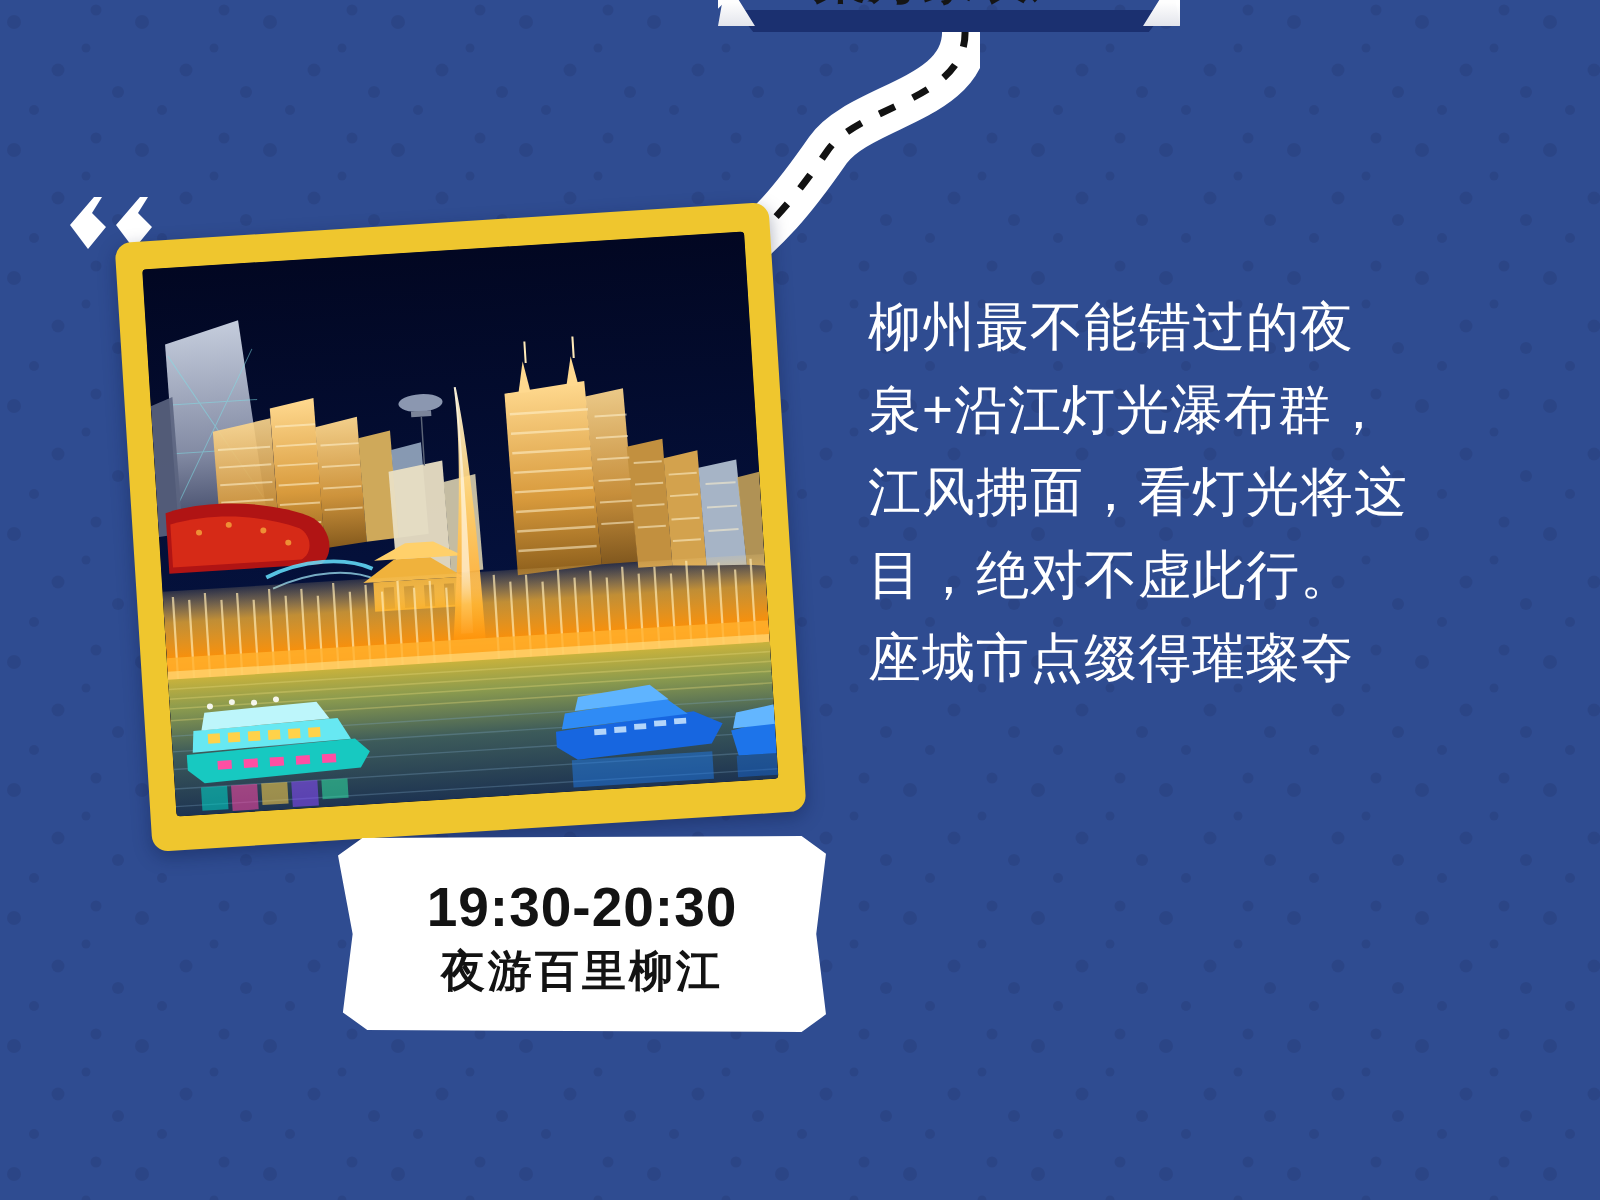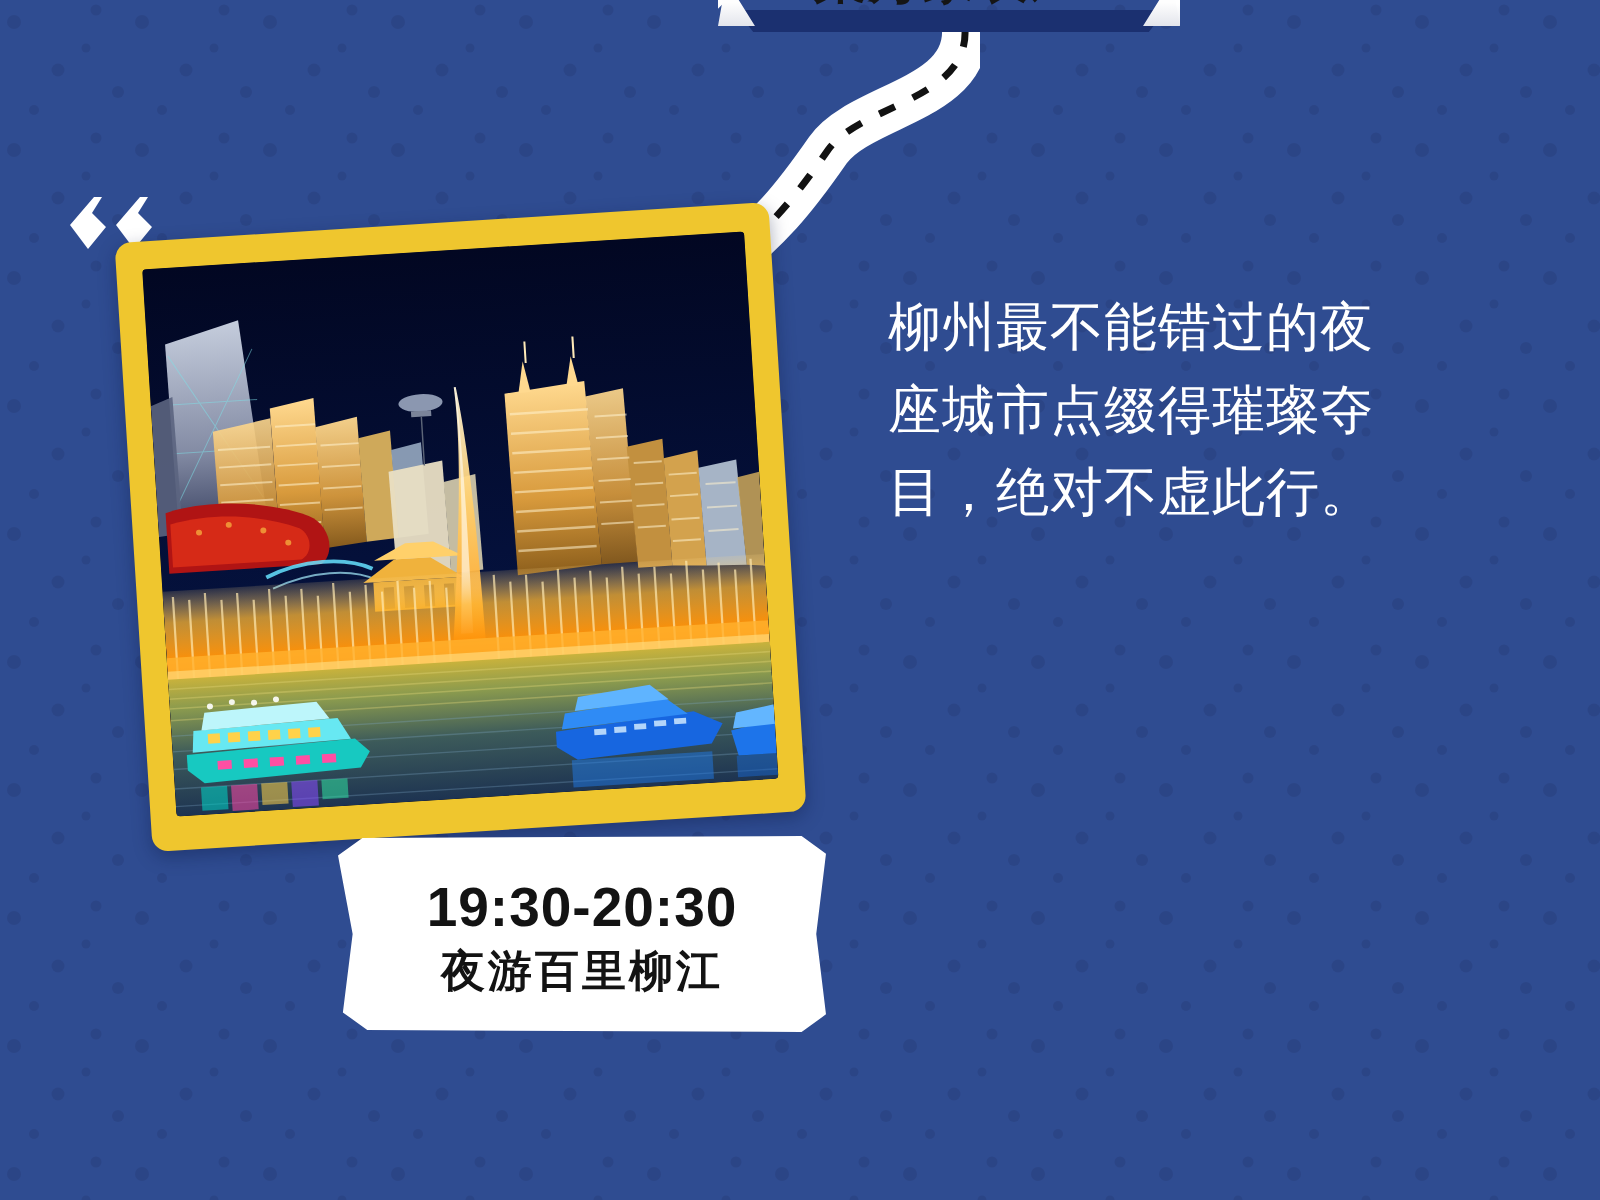--- a/index.html
+++ b/index.html
@@ -131,21 +131,21 @@
     font-size:44px;
     font-weight:bold;
     color:#131313;
     letter-spacing:3px;
     line-height:1;
   }
 
   
   #description{
     position:absolute;
-    left:888px; top:286px;
+    left:868px; top:286px;
     width:640px;
     z-index:7;
     color:#ffffff;
     font-size:53px;
     line-height:1.56;
     letter-spacing:1px;
     font-weight:400;
     text-align:left;
   }
   #description p{ margin:0; white-space:nowrap; }
@@ -441,15 +441,17 @@
   </div>
 </div>
 
 <div id="caption-label">
   <div id="caption-time">19:30-20:30</div>
   <div id="caption-title">夜游百里柳江</div>
 </div>
 
 <div id="description">
   <p>柳州最不能错过的夜</p>
+  <p>泉+沿江灯光瀑布群，</p>
+  <p>江风拂面，看灯光将这</p>
+  <p>目，绝对不虚此行。</p>
   <p>座城市点缀得璀璨夺</p>
-  <p>目，绝对不虚此行。</p>
 </div>
 
 </body></html>

